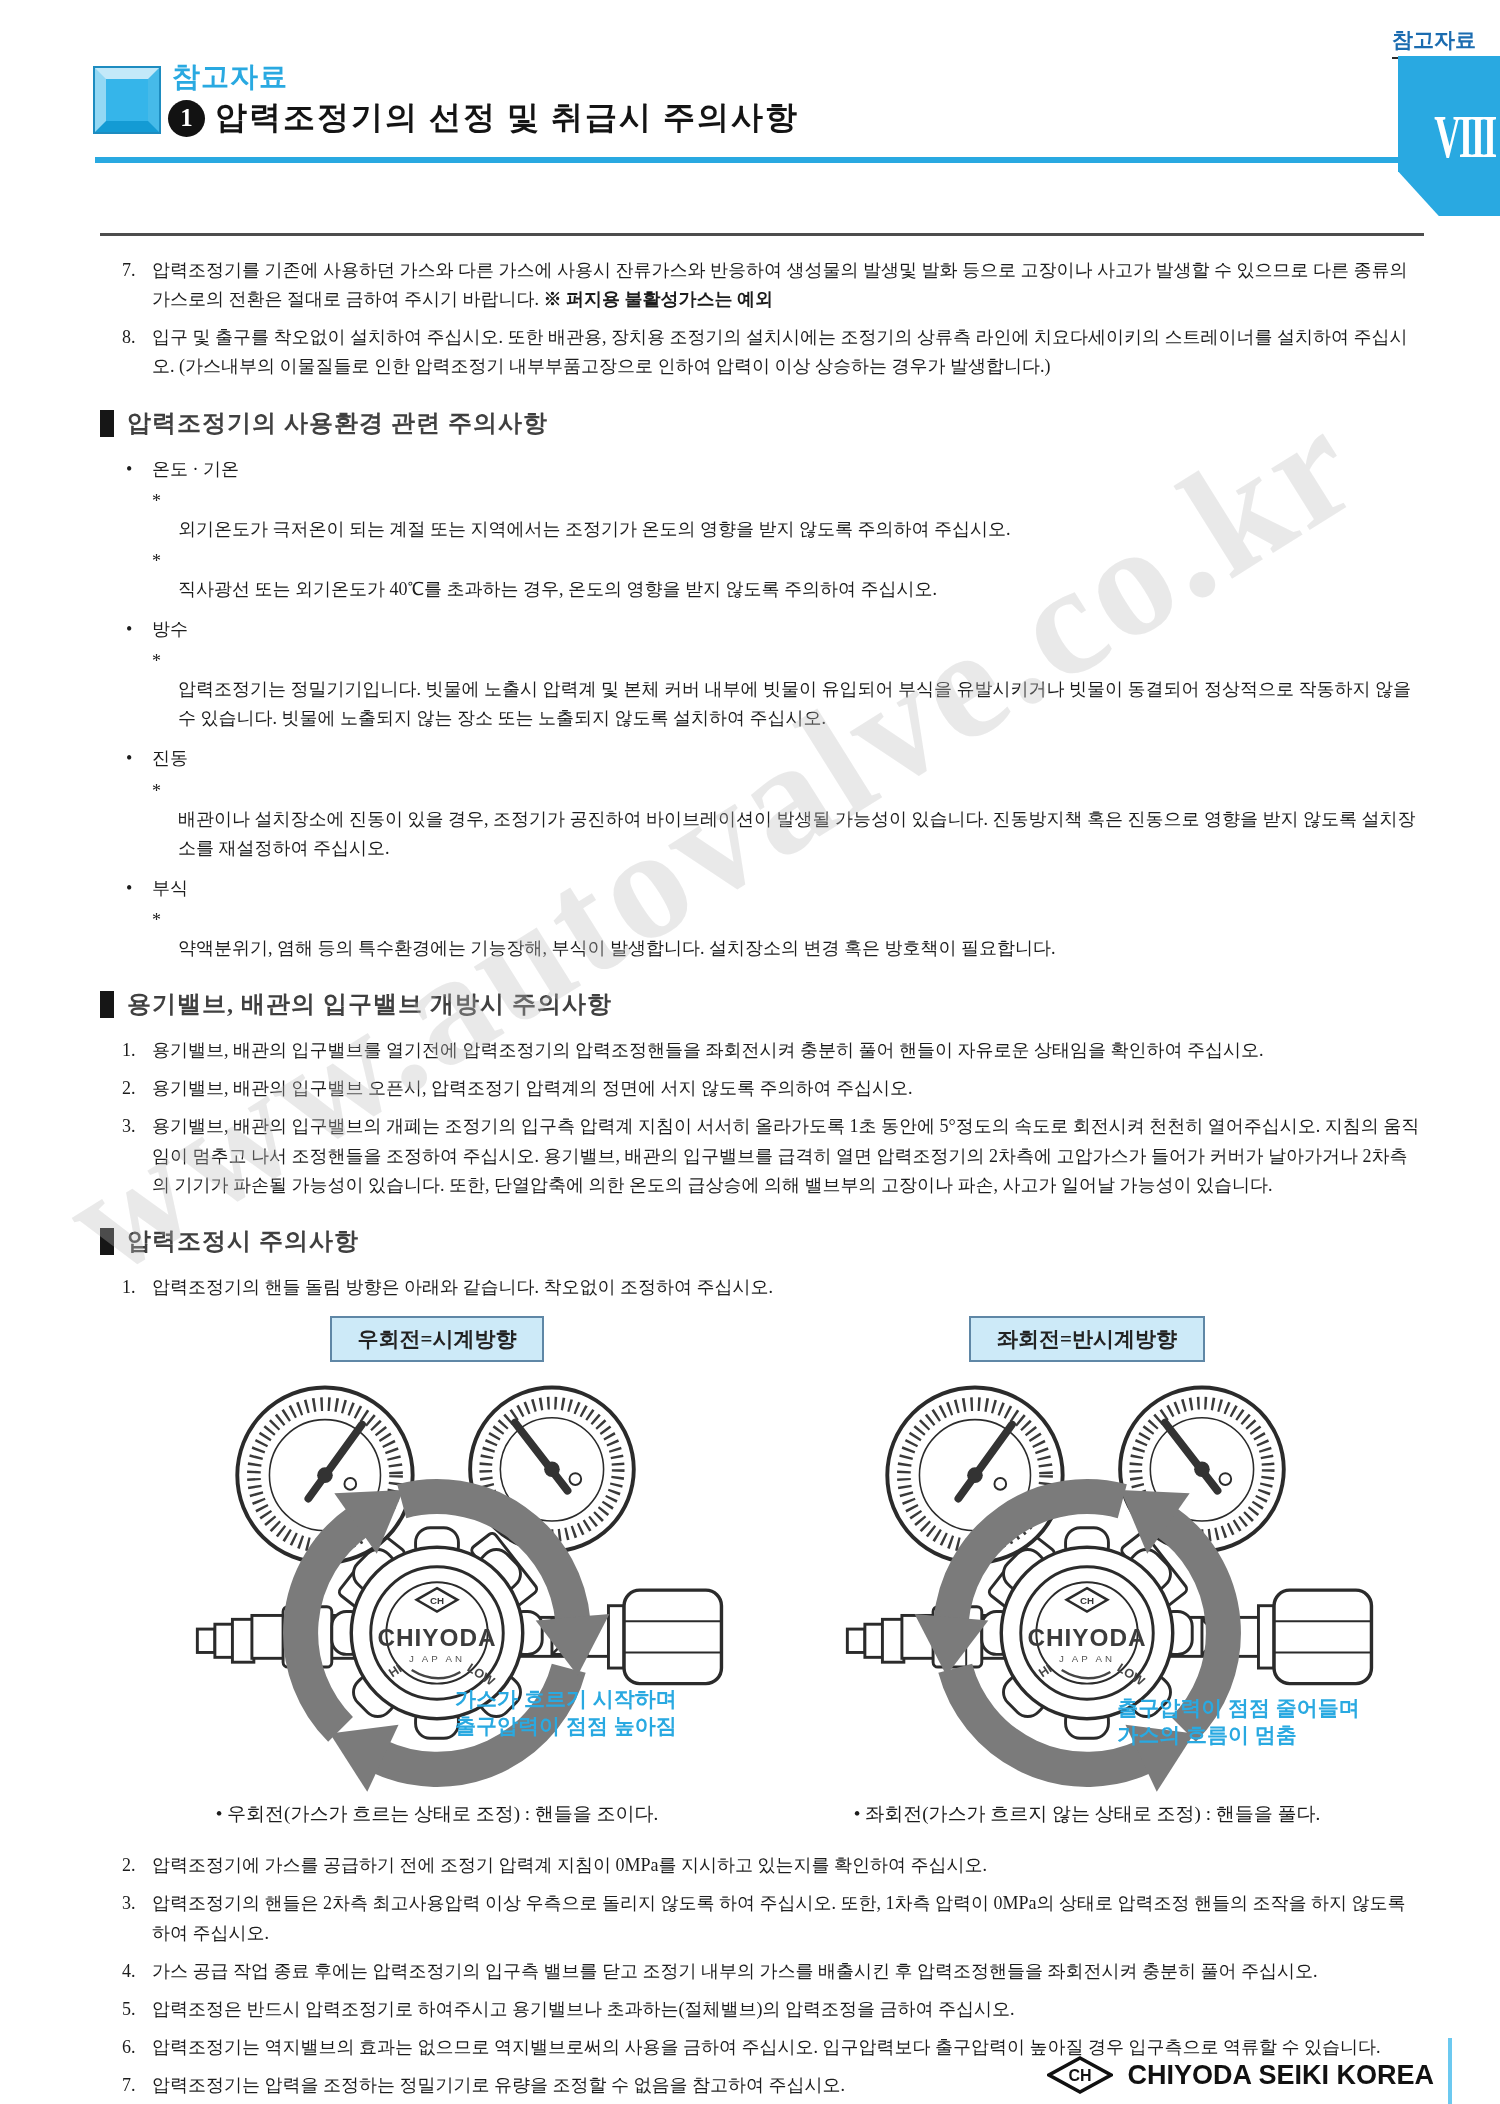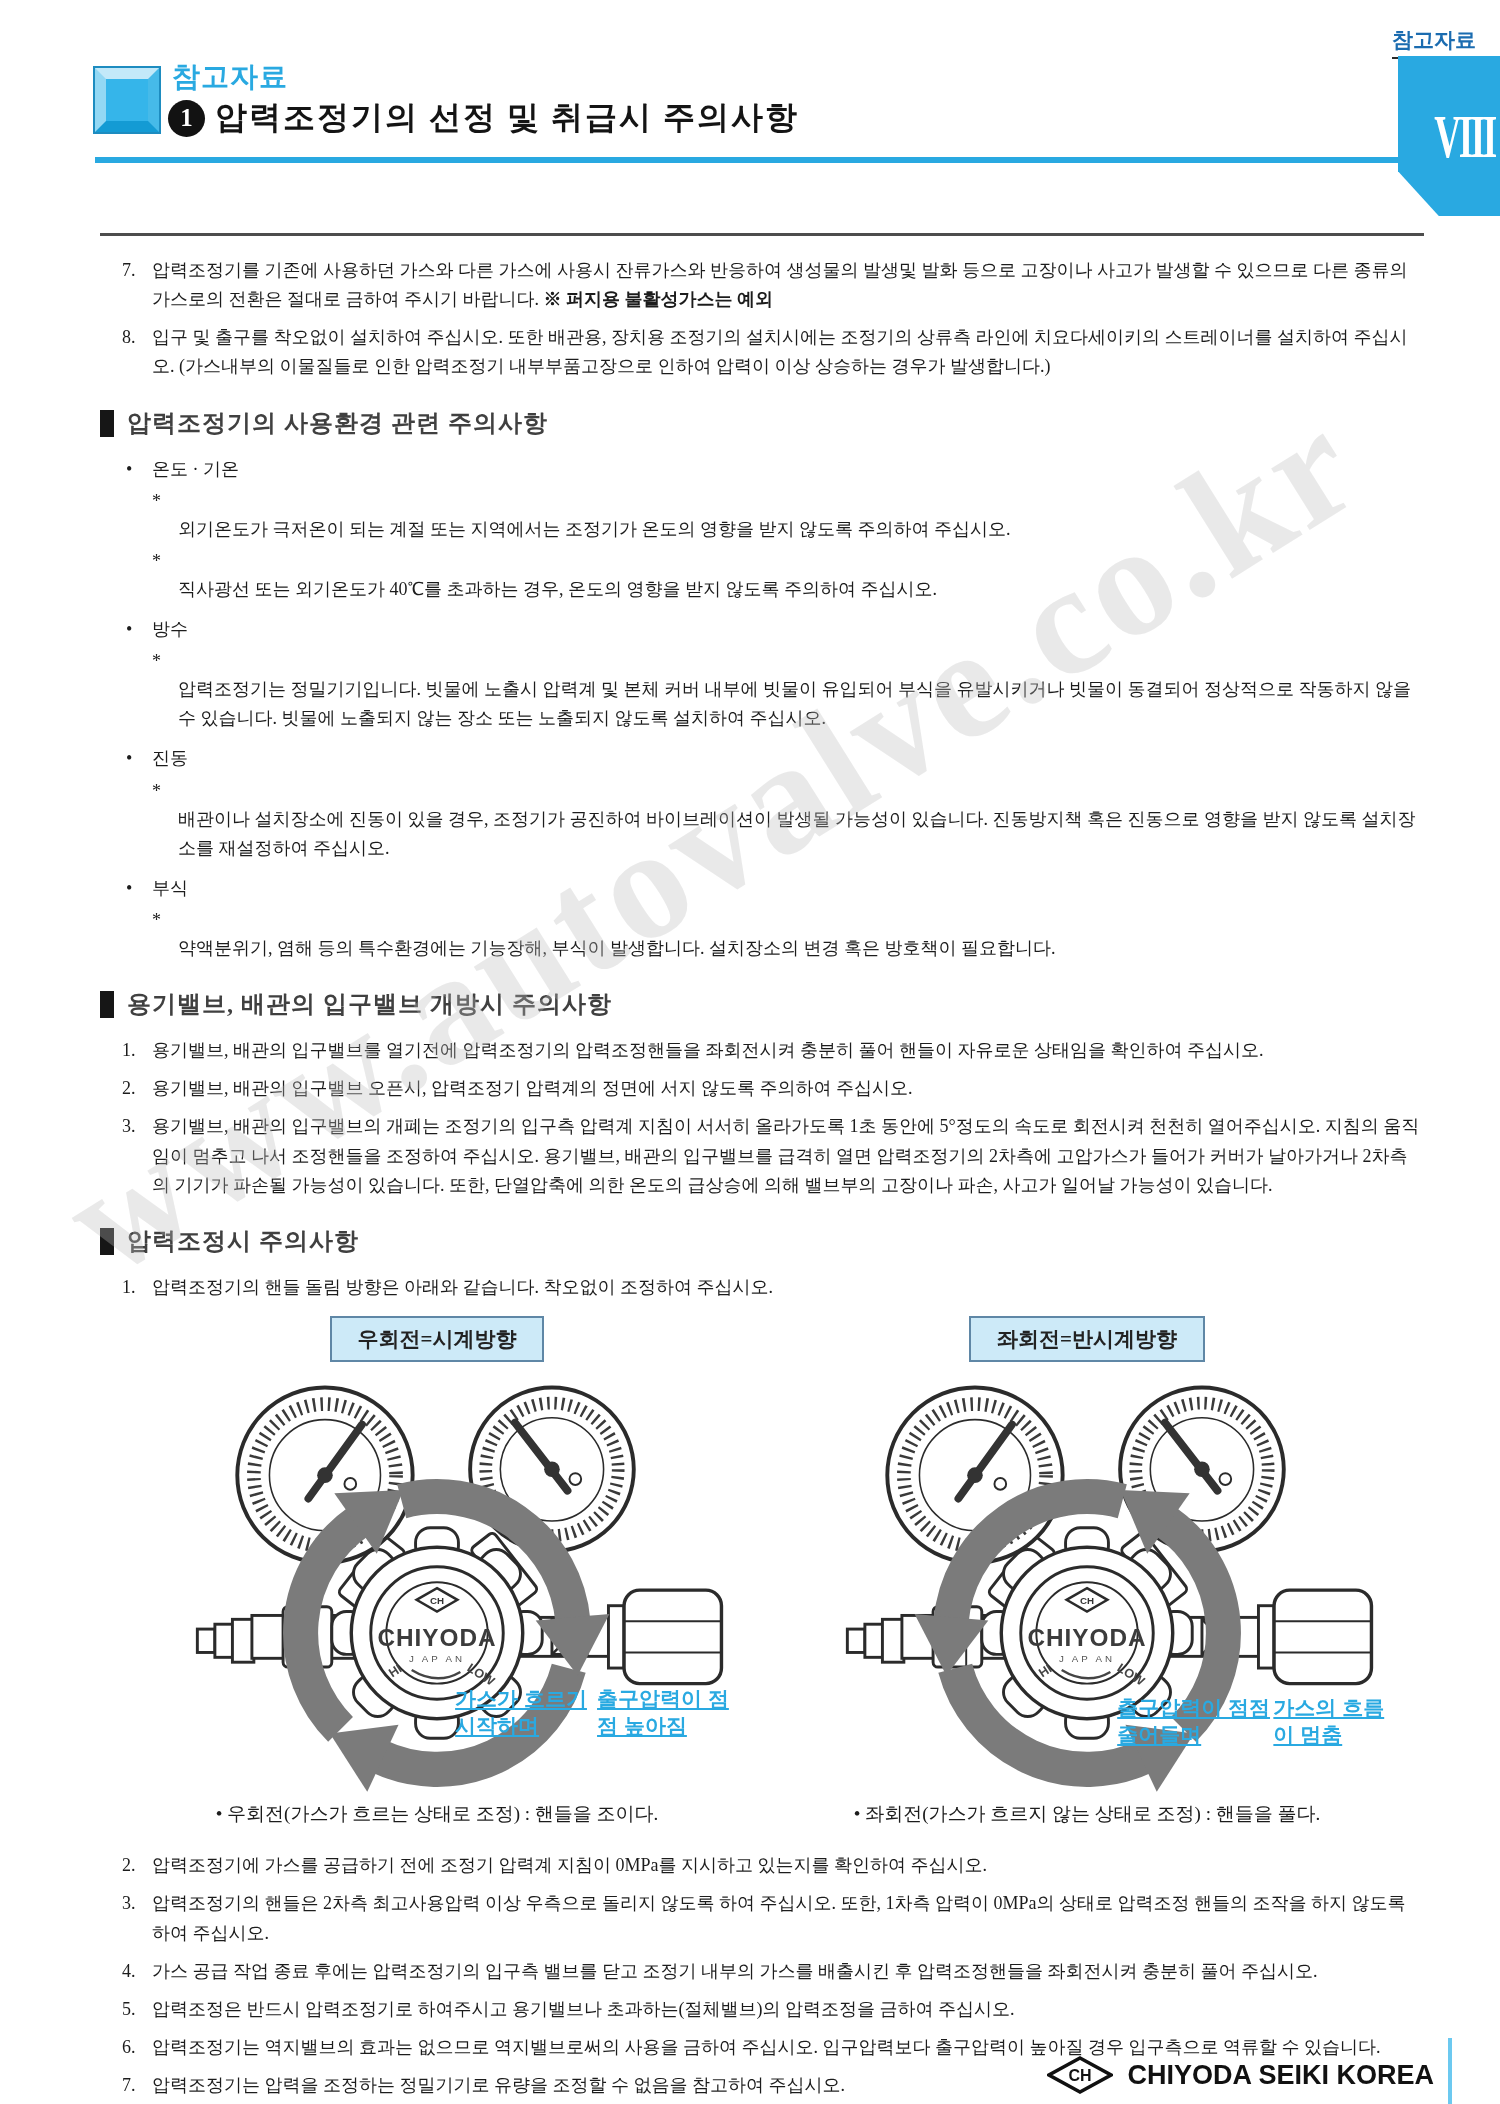--- a/index.html
+++ b/index.html
@@ -52,21 +52,21 @@
   .sub-item .stxt{flex:1;margin-top:28px;}
 
   
   .figures{display:flex;justify-content:center;gap:46px;margin:14px 0 22px;}
   .fig{margin:0;width:604px;}
   .fig-label{margin:0 auto 6px;width:max-content;background:#cdeaf8;border:2px solid #5f87a6;
              padding:4px 26px;font-size:21px;font-weight:bold;color:#222;}
   .fig-art{position:relative;width:604px;}
   .fig-art svg{display:block;width:100%;height:auto;}
   .fig-note{position:absolute;z-index:2;color:#29a9e1;font-weight:bold;font-size:21px;line-height:1.3;
-            font-family:"Liberation Sans",sans-serif;display:flex;flex-direction:row;text-decoration:underline;}
+            font-family:"Liberation Sans",sans-serif;display:flex;flex-direction:column;}
   .fig-cap{text-align:center;font-size:19px;margin-top:2px;}
 
   
   .footer{position:absolute;top:2038px;right:48px;display:flex;align-items:center;gap:14px;}
   .company{font-family:"Liberation Sans",sans-serif;font-weight:bold;font-size:27px;letter-spacing:0;color:#111;text-align:right;}
   .v-line{width:4px;height:74px;background:#6cc9f0;}
 </style>
 </head>
 <body>
 

